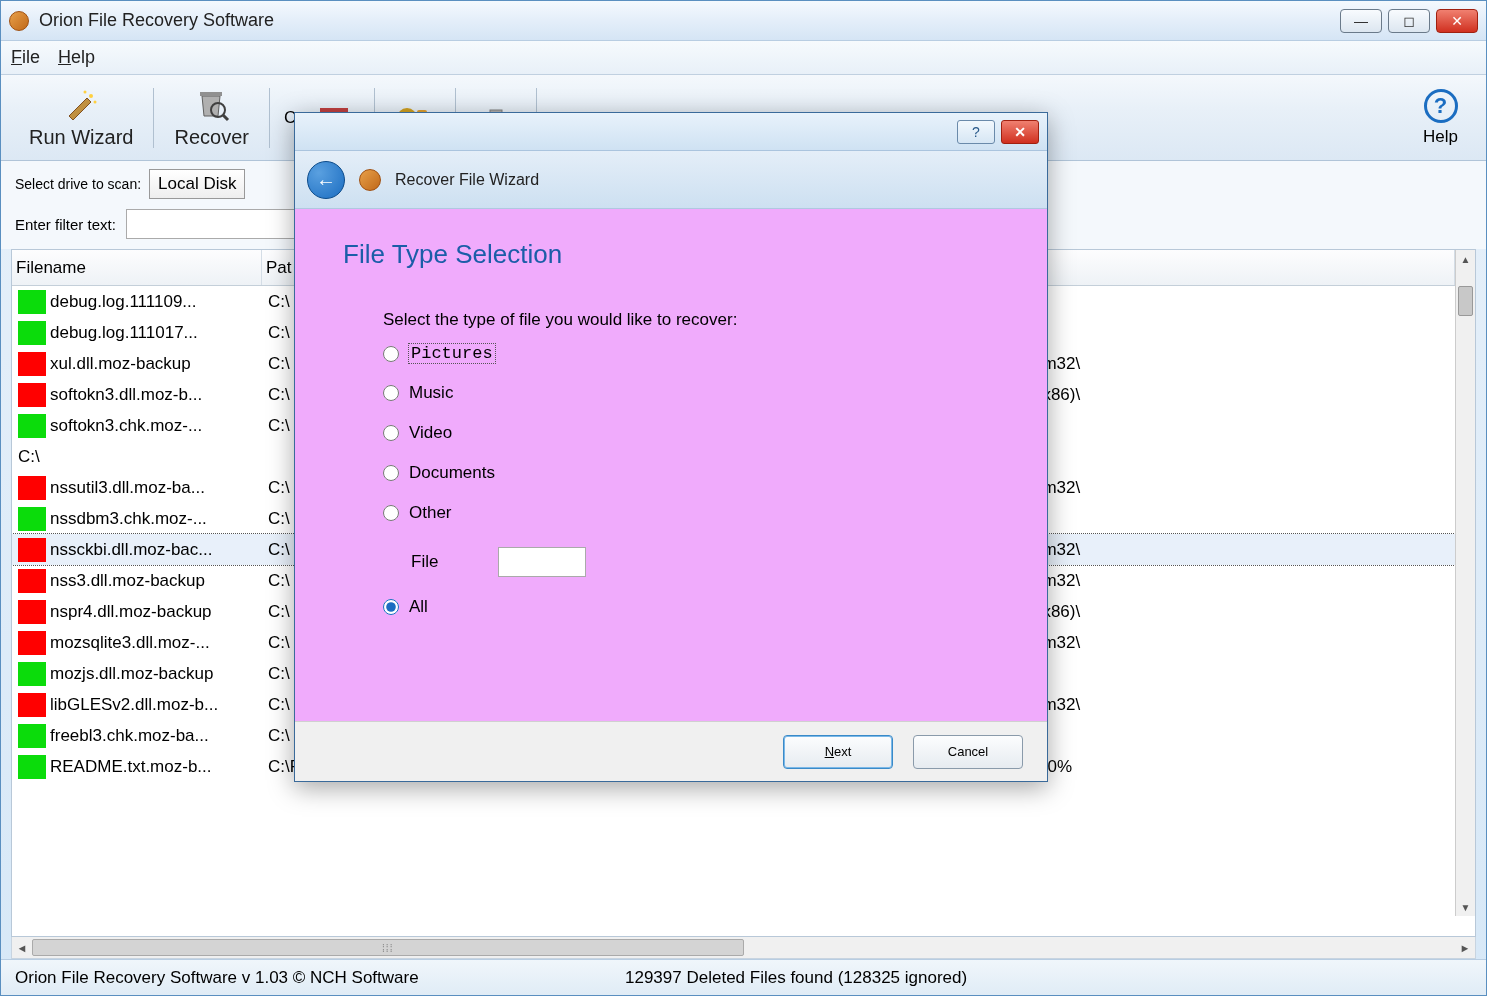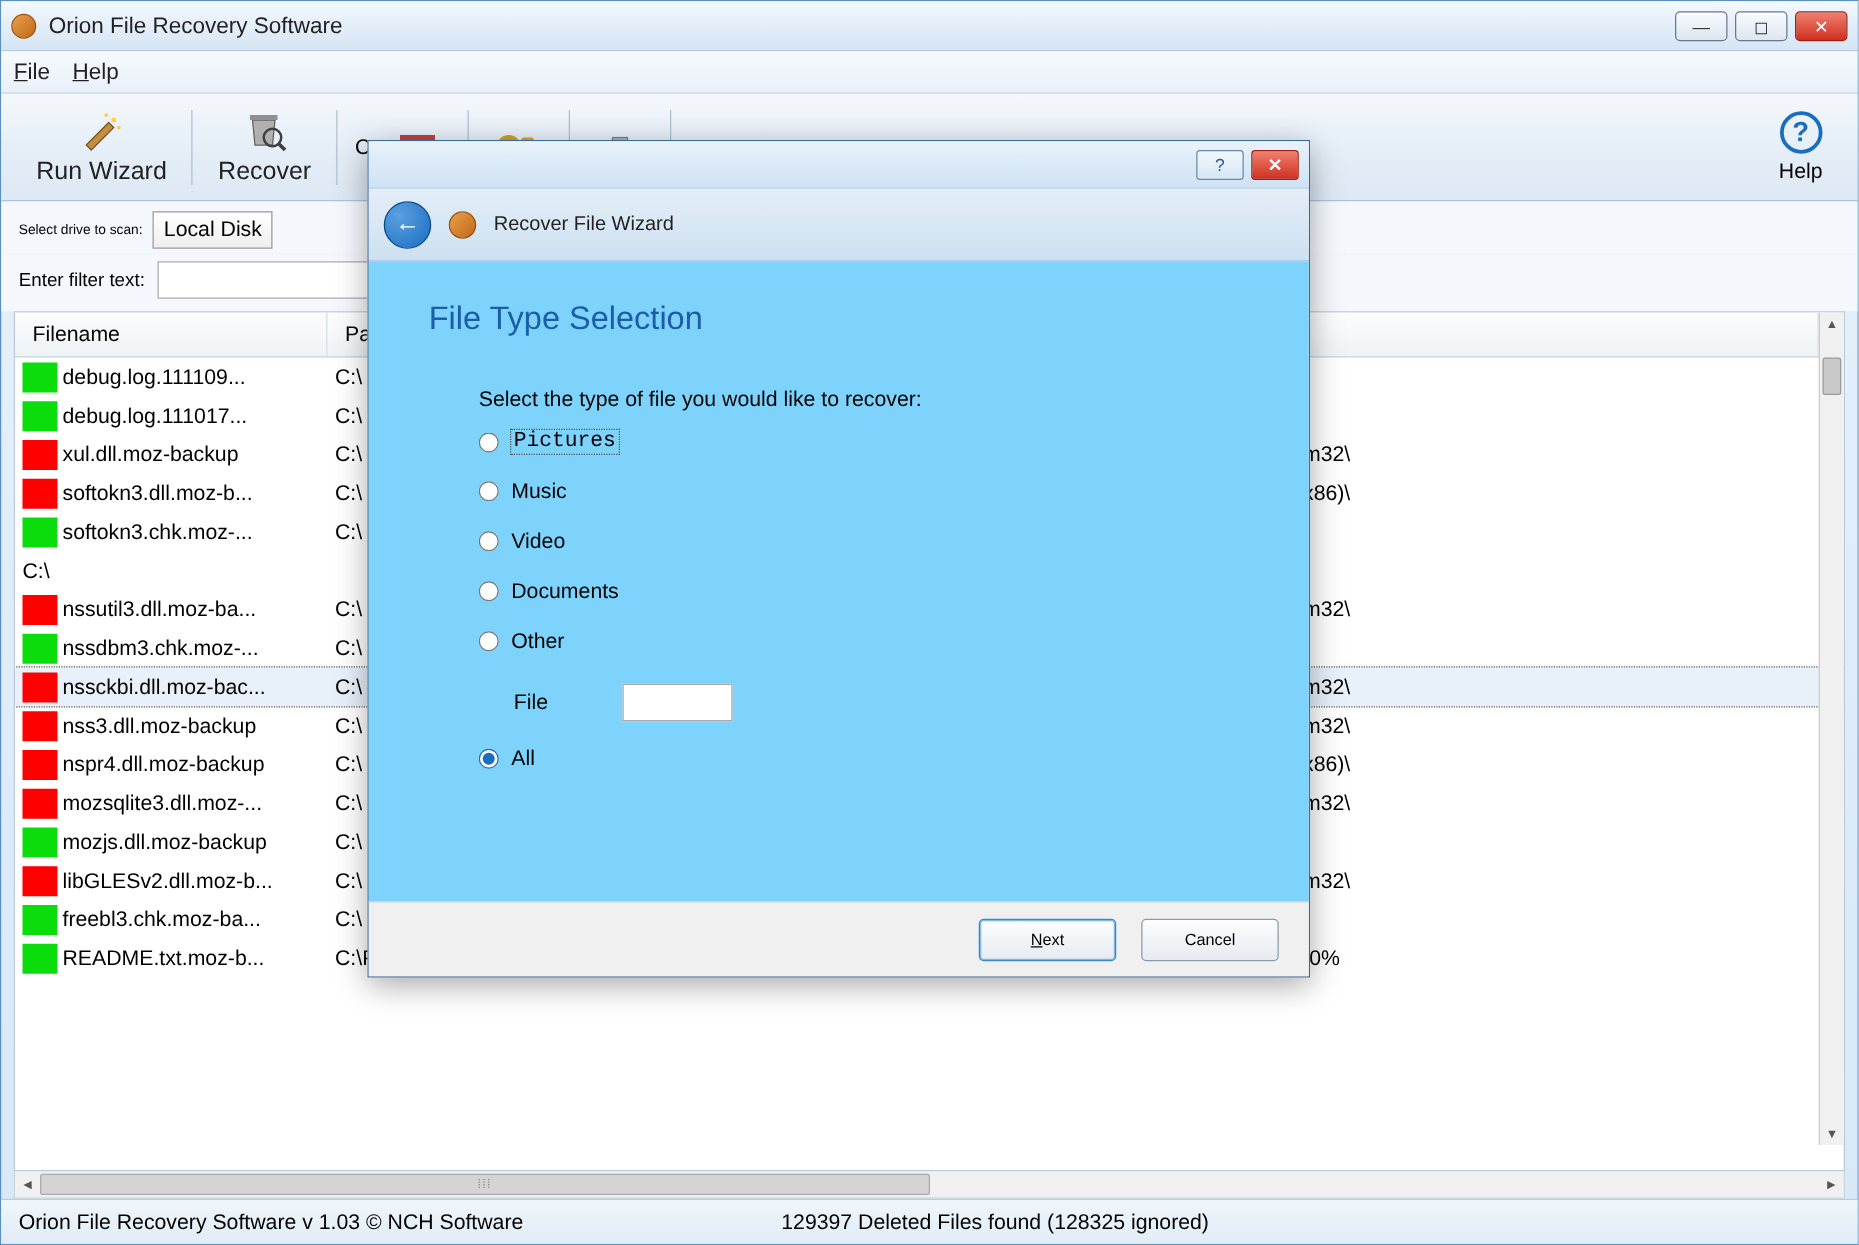--- a/index.html
+++ b/index.html
@@ -99,21 +99,21 @@
   color: #1b6dc1;
   font-size: 22px; font-weight: bold;
   display: flex; align-items: center; justify-content: center;
 }
 
 .controls-row {
   padding: 8px 14px 4px;
   display: flex; align-items: center; gap: 8px;
   background: #f4f8fc;
 }
-.controls-row label { font-size: 11px; }
+.controls-row label { font-size: 14px; }
 .controls-row .drive-select {
   border: 1px solid #999; padding: 4px 8px; font-size: 17px;
   background: linear-gradient(to bottom, #fff, #eee);
 }
 .filter-row {
   padding: 6px 14px 10px;
   display: flex; align-items: center; gap: 10px;
   background: #f4f8fc;
 }
 .filter-row input {
@@ -129,21 +129,21 @@
   overflow: hidden;
 }
 .thead {
   display: flex;
   background: linear-gradient(to bottom, #fdfdfe, #eef2f6);
   border-bottom: 1px solid #c4cfd9;
   height: 36px;
   align-items: center;
 }
 .th {
-  padding: 0 14px;
+  padding: 0 4px;
   font-size: 17px;
   border-right: 1px solid #d4dde6;
   height: 100%;
   display: flex; align-items: center;
   overflow: hidden; white-space: nowrap;
 }
 .tbody { overflow-y: auto; }
 .trow {
   display: flex;
   height: 31px;
@@ -274,21 +274,21 @@
 .dlg-app-icon {
   width: 22px; height: 22px;
   background: linear-gradient(135deg, #e8a04a, #c06818);
   border-radius: 50%;
   border: 1px solid #a05010;
 }
 .dlg-title { font-size: 16px; color: #222; }
 .dlg-body {
   flex: 1;
   padding: 30px 56px 20px 88px;
-  background: #7dd3fc;
+  background: #f0abfc;
   font-size: 17px;
 }
 .dlg-heading {
   font-size: 26px;
   color: #1b5da8;
   font-weight: 400;
   margin-bottom: 40px;
   margin-left: -40px;
 }
 .radio-group { display: flex; flex-direction: column; gap: 20px; margin-top: 14px; }

